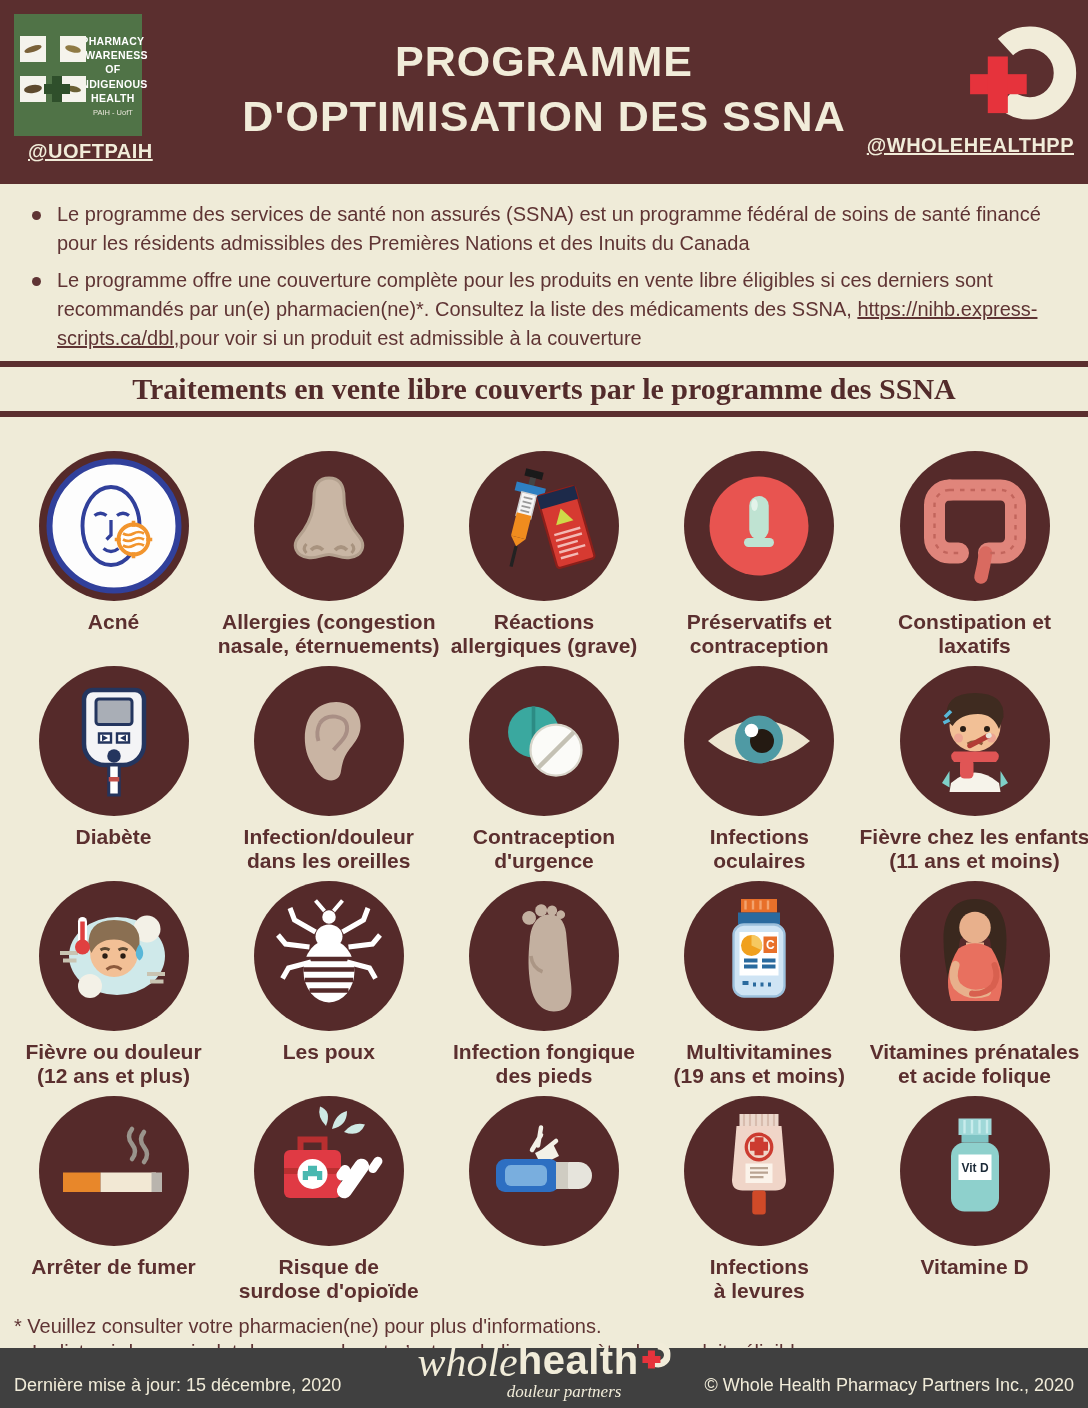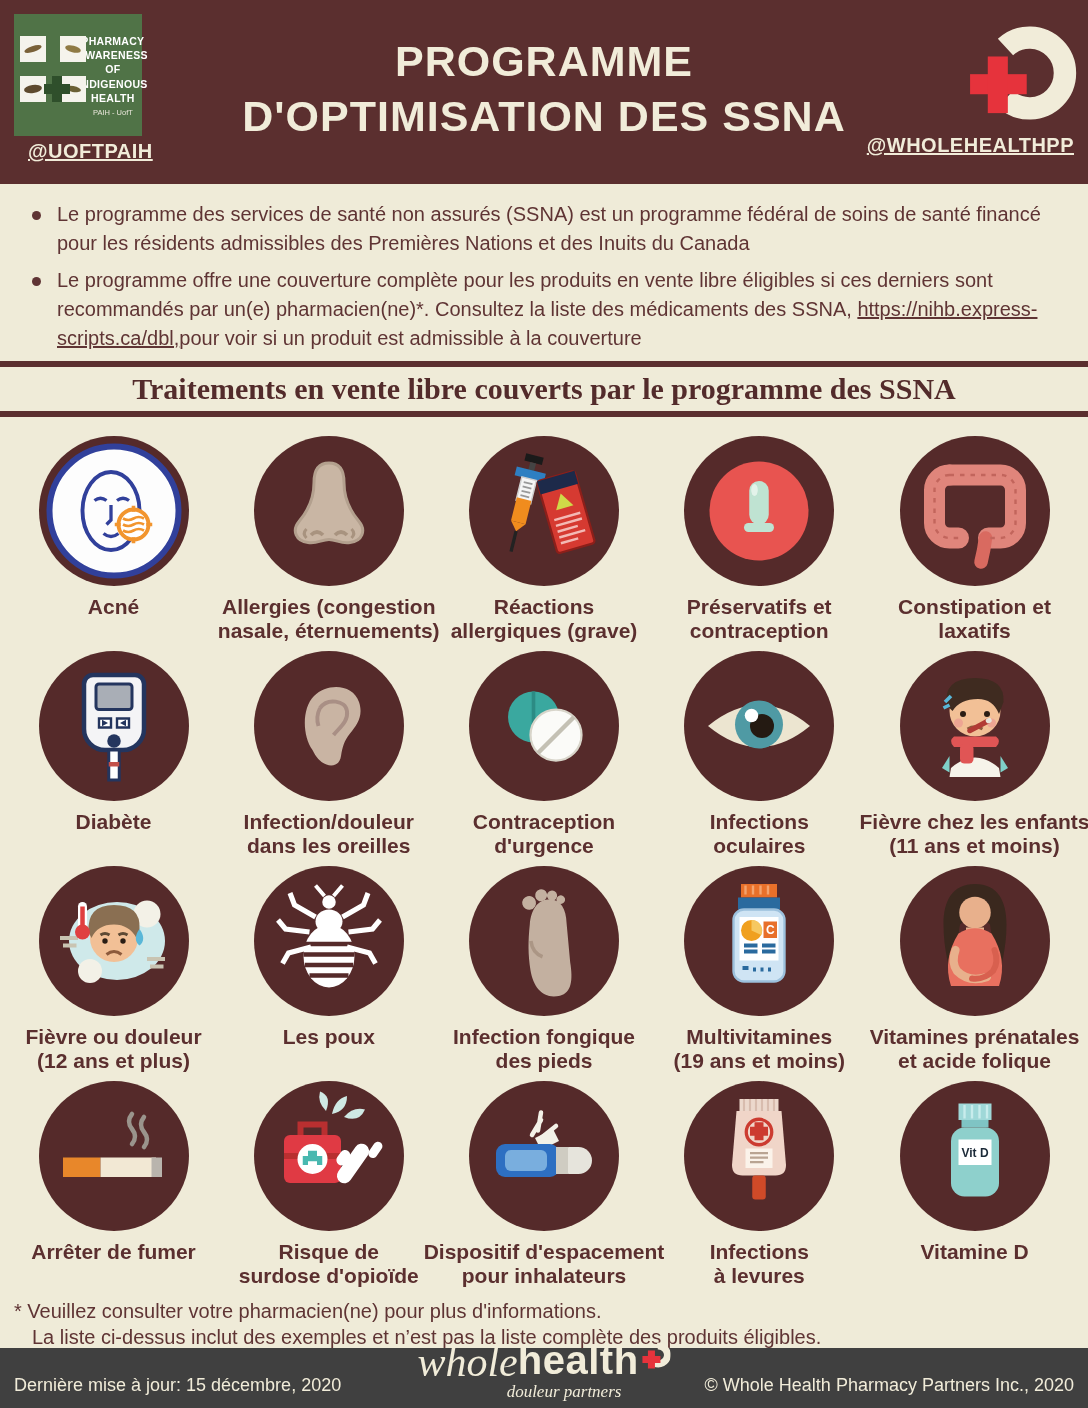--- a/index.html
+++ b/index.html
@@ -36,21 +36,21 @@
   .bullet-dot{flex:0 0 9px;width:9px;height:9px;border-radius:50%;background:#5f3434;margin:11px 16px 0 2px;}
   .intro a, .lnk{color:#5f3434;text-decoration:underline;}
   
   .rule{height:6px;background:#5b2f2f;margin-top:8px;}
   .section-title{
     font-family:"Liberation Serif", serif;font-weight:700;color:#532b2b;
     font-size:30px;line-height:1.1;text-align:center;padding:5px 0 6px 0;
   }
   .rule2{height:6px;background:#5b2f2f;}
   
-  .grid{padding:19px 6px 0 6px;}
+  .grid{padding:19px 6px 0 6px;margin-top:15px;}
   .grid-row{display:flex;justify-content:space-between;}
   .cell{width:215px;display:flex;flex-direction:column;align-items:center;}
   .circle{width:150px;height:150px;border-radius:50%;background:#552a2a;display:flex;align-items:center;justify-content:center;overflow:hidden;}
   .label{
     margin-top:9px;font-weight:700;font-size:21px;line-height:1.12;color:#5b2f2f;
     text-align:center;white-space:pre-line;width:250px;
   }
   .grid-row{margin-bottom:9px;}
   
   .footnote{padding:2px 14px 0 14px;color:#5f3434;font-size:20px;line-height:1.3;}
@@ -436,22 +436,20 @@
         <div class="circle">
           <svg width="150" height="150" viewBox="0 0 100 100">
             <path d="M42 36 l6 -10 M48 38 l10 -8 M46 33 l2 -12" stroke="#f3f1e7" stroke-width="3" stroke-linecap="round"></path>
             <path d="M44 38 l12 -6 l4 8 l-12 6 z" fill="#f3f1e7"></path>
             <rect x="18" y="42" width="42" height="22" rx="6" fill="#2d6fc2"></rect>
             <rect x="24" y="46" width="28" height="14" rx="4" fill="#79aede"></rect>
             <rect x="58" y="44" width="24" height="18" rx="9" fill="#e6e4dc"></rect>
             <rect x="58" y="44" width="8" height="18" fill="#cfccc2"></rect>
           </svg>
         </div>
-        <div class="label">Dispositif d'espacement
-pour inhalateurs</div>
       </div>
 
       <div class="cell">
         <div class="circle">
           <svg width="150" height="150" viewBox="0 0 100 100">
             <rect x="37" y="12" width="26" height="8" fill="#ecd8cc"></rect>
             <path d="M40 12 v8 M44 12 v8 M48 12 v8 M52 12 v8 M56 12 v8 M60 12 v8" stroke="#d8bcae" stroke-width="1.4"></path>
             <path d="M35 20 h30 l3 36 q0 7 -7 7 h-22 q-7 0 -7 -7 z" fill="#f0d5c8"></path>
             <circle cx="50" cy="34" r="8.5" fill="none" stroke="#cc3b30" stroke-width="2.2"></circle>
             <path d="M47 31 h6 v3 h3 v6 h-3 v3 h-6 v-3 h-3 v-6 h3 z" fill="#cc3b30" transform="translate(0 -3.5)"></path>

